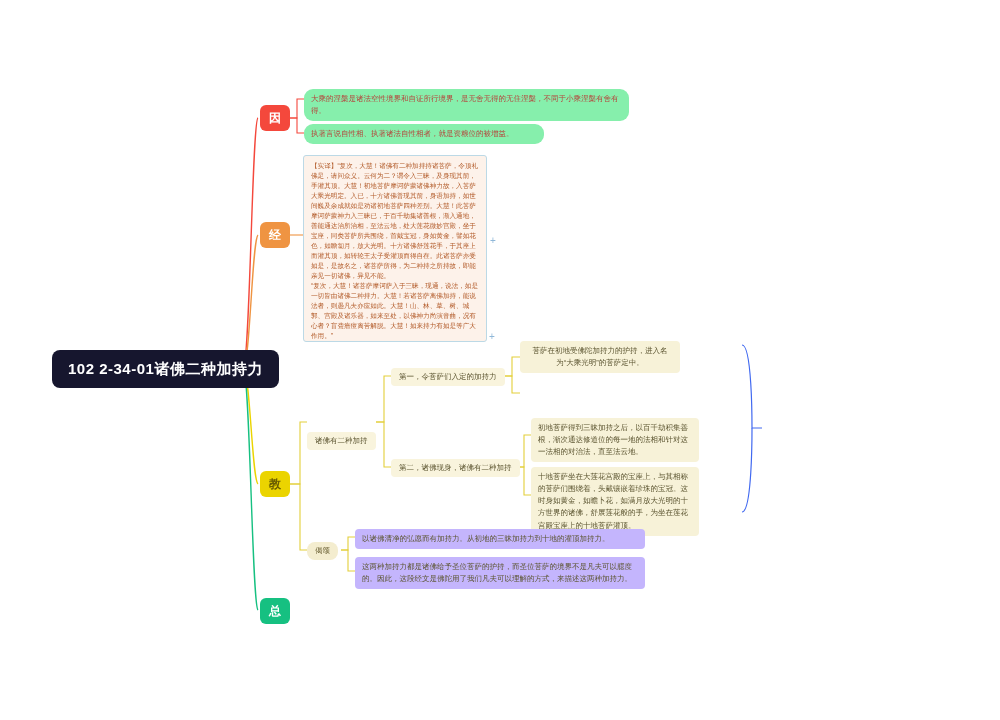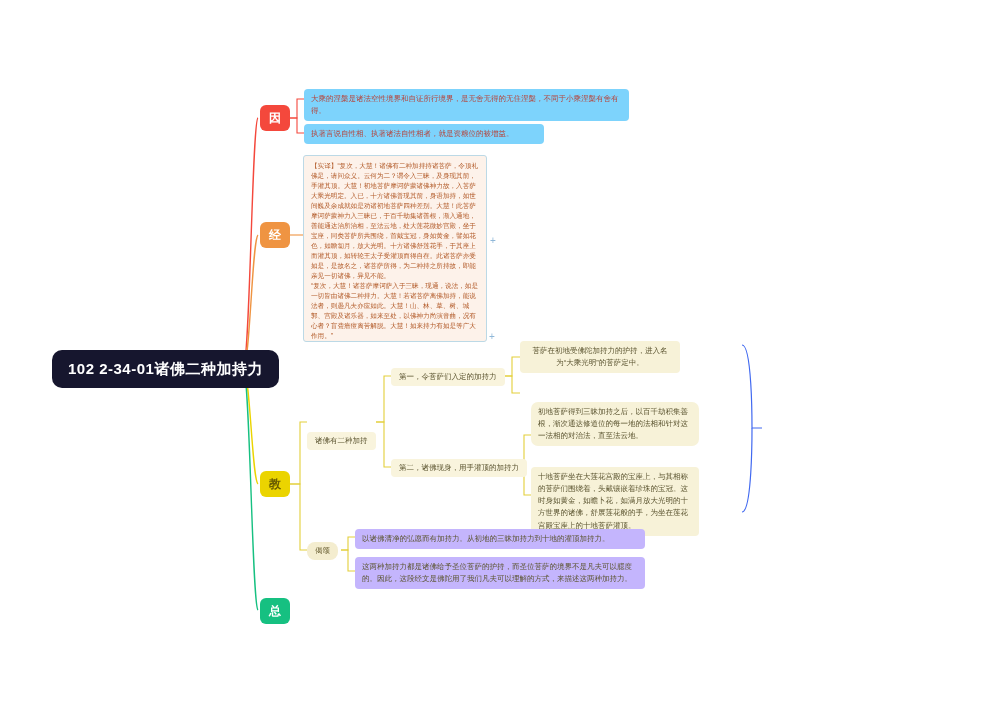--- a/index.html
+++ b/index.html
@@ -63,22 +63,23 @@
 
   
   .card {
     border-radius: 4px;
     padding: 4px 7px;
     font-size: 7.5px;
     line-height: 1.62;
     color: #3a2a22;
   }
   .card-pink {
-    background: #7dd3fc;
+    background: #86efac;
     color: #b5453c;
+    border-radius: 9px;
   }
   .card-scroll {
     background: #fdf2ea;
     border: 1px solid #bcd9e6;
     border-radius: 3px;
     color: #b25a28;
     font-size: 6.6px;
     line-height: 1.52;
     padding: 5px 7px;
     overflow: hidden;
@@ -159,21 +160,21 @@
     <path d="M518 467 L524 467 L524 435 L531 435" stroke="#e3cf3a" stroke-width="1.1" fill="none"></path>
     <path d="M518 467 L524 467 L524 495 L531 495" stroke="#e3cf3a" stroke-width="1.1" fill="none"></path>
 
     <path d="M341 550 L348 550 L348 537 L355 537" stroke="#e3cf3a" stroke-width="1.1" fill="none"></path>
     <path d="M341 550 L348 550 L348 571 L355 571" stroke="#e3cf3a" stroke-width="1.1" fill="none"></path>
 
     <path d="M742 345 C 752 345, 752 420, 752 428 L762 428" stroke="#4169f0" stroke-width="1.2" fill="none"></path>
     <path d="M742 512 C 752 512, 752 436, 752 428" stroke="#4169f0" stroke-width="1.2" fill="none"></path>
   </svg>
 
-  <div class="node root-node" style="left:52px; top:350px;border-radius:10px;">102 2-34-01诸佛二种加持力</div>
+  <div class="node root-node" style="left:52px; top:350px;">102 2-34-01诸佛二种加持力</div>
 
   <div class="node cat cat-yin" style="left:260px; top:105px;">因</div>
 
   <div class="node card card-pink" style="left:304px; top:89px; width:325px;">大乘的涅槃是诸法空性境界和自证所行境界，是无舍无得的无住涅槃，不同于小乘涅槃有舍有得。</div>
 
   <div class="node card card-pink" style="left:304px; top:124px; width:240px;">执著言说自性相、执著诸法自性相者，就是资粮位的被增益。</div>
 
   <div class="node cat cat-jing" style="left:260px; top:222px;">经</div>
 
   <div class="node card-scroll" style="left:303px; top:155px; width:184px; height:187px;">
@@ -188,23 +189,23 @@
 
   <div class="node cat cat-jiao" style="left:260px; top:471px;">教</div>
 
   <div class="node label-plain" style="left:307px; top:432px;">诸佛有二种加持</div>
 
   <div class="node label-plain" style="left:391px; top:368px;">第一，令菩萨们入定的加持力</div>
 
   <div class="node card card-cream" style="left:520px; top:341px; width:160px;text-align:center;">菩萨在初地受佛陀加持力的护持，进入名为“大乘光明”的菩萨定中。</div>
 
 
-  <div class="node label-plain" style="left:391px; top:459px;">第二，诸佛现身，用手灌顶的加持力</div>
-
-  <div class="node card card-cream" style="left:531px; top:402px; width:168px;border-radius:7px;">初地菩萨得到三昧加持之后，以百千劫积集善根，渐次通达修道位的每一地的法相和针对这一法相的对治法，直至法云地。</div>
+  <div class="node label-plain" style="left:391px; top:459px;">第二，诸佛现身，诸佛有二种加持</div>
+
+  <div class="node card card-cream" style="left:531px; top:418px; width:168px;">初地菩萨得到三昧加持之后，以百千劫积集善根，渐次通达修道位的每一地的法相和针对这一法相的对治法，直至法云地。</div>
 
   <div class="node card card-cream" style="left:531px; top:467px; width:168px;">十地菩萨坐在大莲花宫殿的宝座上，与其相称的菩萨们围绕着，头戴镶嵌着珍珠的宝冠。这时身如黄金，如瞻卜花，如满月放大光明的十方世界的诸佛，舒展莲花般的手，为坐在莲花宫殿宝座上的十地菩萨灌顶。</div>
 
   <div class="node label-chip" style="left:307px; top:542px;">偈颂</div>
 
   <div class="node card card-cream-soft" style="left:355px; top:529px; width:290px;">以诸佛清净的弘愿而有加持力。从初地的三昧加持力到十地的灌顶加持力。</div>
 
   <div class="node card card-cream-soft" style="left:355px; top:557px; width:290px;">这两种加持力都是诸佛给予圣位菩萨的护持，而圣位菩萨的境界不是凡夫可以臆度的。因此，这段经文是佛陀用了我们凡夫可以理解的方式，来描述这两种加持力。</div>
 
   <div class="node cat cat-zong" style="left:260px; top:598px;">总</div>

